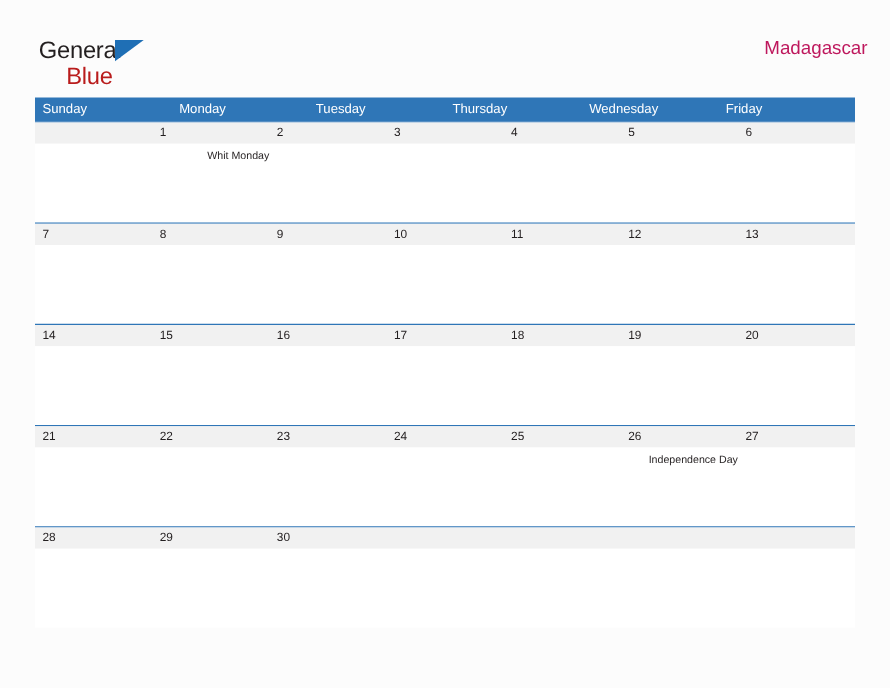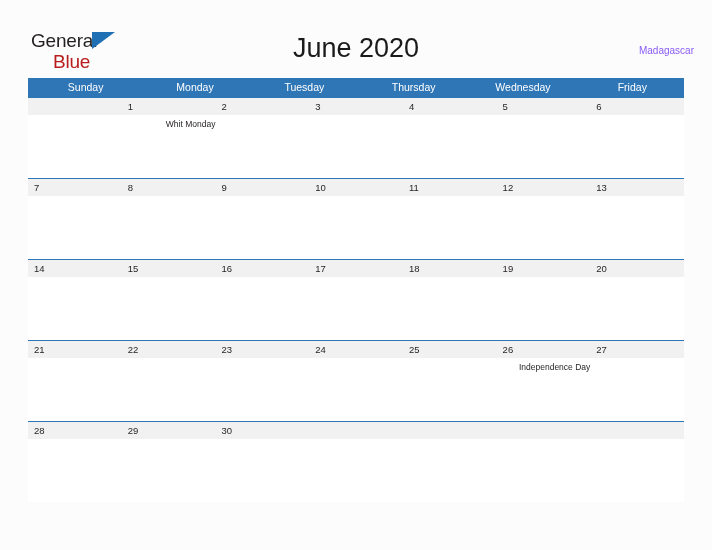--- a/index.html
+++ b/index.html
@@ -71,23 +71,23 @@
     width: 712px;
     text-align: center;
     font-size: 27px;
     color: #1a1a1a;
     font-weight: normal;
     letter-spacing: 0px;
   }
   .country {
     position: absolute;
     right: 28px;
-    top: 45px;
-    font-size: 10px;
-    color: #8b5cf6;
+    top: 30px;
+    font-size: 15px;
+    color: #be185d;
   }
 
   
   .grid {
     position: absolute;
     left: 28px;
     top: 78px;
     width: 656px;
   }
   .weekday-row {
@@ -98,21 +98,20 @@
   }
   .weekday-cell {
     flex: 1 1 0;
     color: #ffffff;
     font-size: 10.5px;
     line-height: 19px;
     padding-left: 6px;
     box-sizing: border-box;
     overflow: hidden;
     white-space: nowrap;
-    text-align: center;
   }
 
   .week-row {
     position: relative;
     width: 656px;
     height: 81px;
     border-top: 1px solid #2f76b7;
     box-sizing: border-box;
   }
   .week-row:first-of-type {
@@ -162,21 +161,20 @@
 <div class="page">
 
   <div class="top-bar">
 
     <div class="logo">
       <span class="logo-general">General</span>
       <span class="logo-triangle"></span>
       <span class="logo-blue">Blue</span>
     </div>
 
-    <div class="cal-title">June 2020</div>
 
     <div class="country">Madagascar</div>
 
   </div>
 
   <div class="grid">
 
     <div class="weekday-row">
       <div class="weekday-cell">Sunday</div>
       <div class="weekday-cell">Monday</div>

